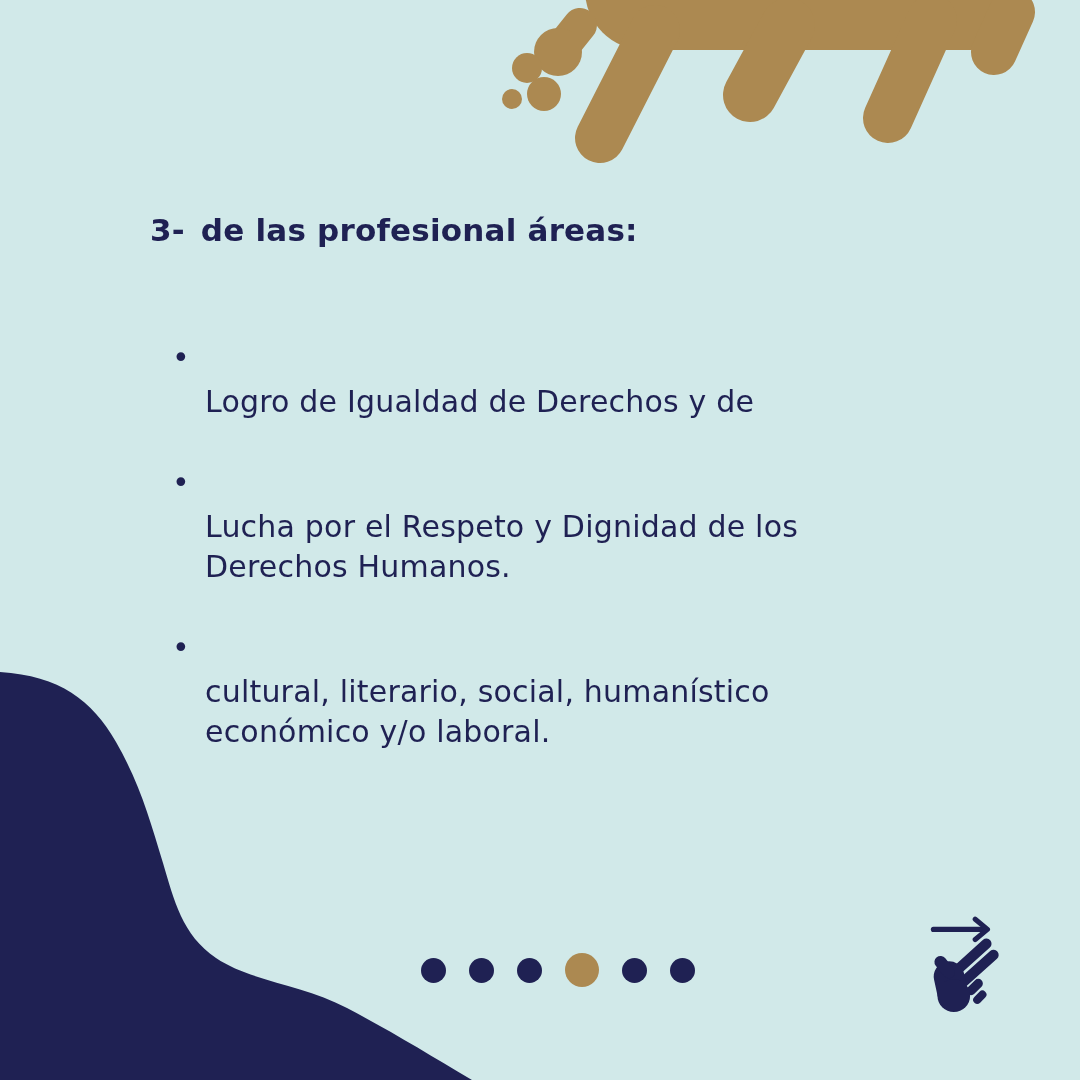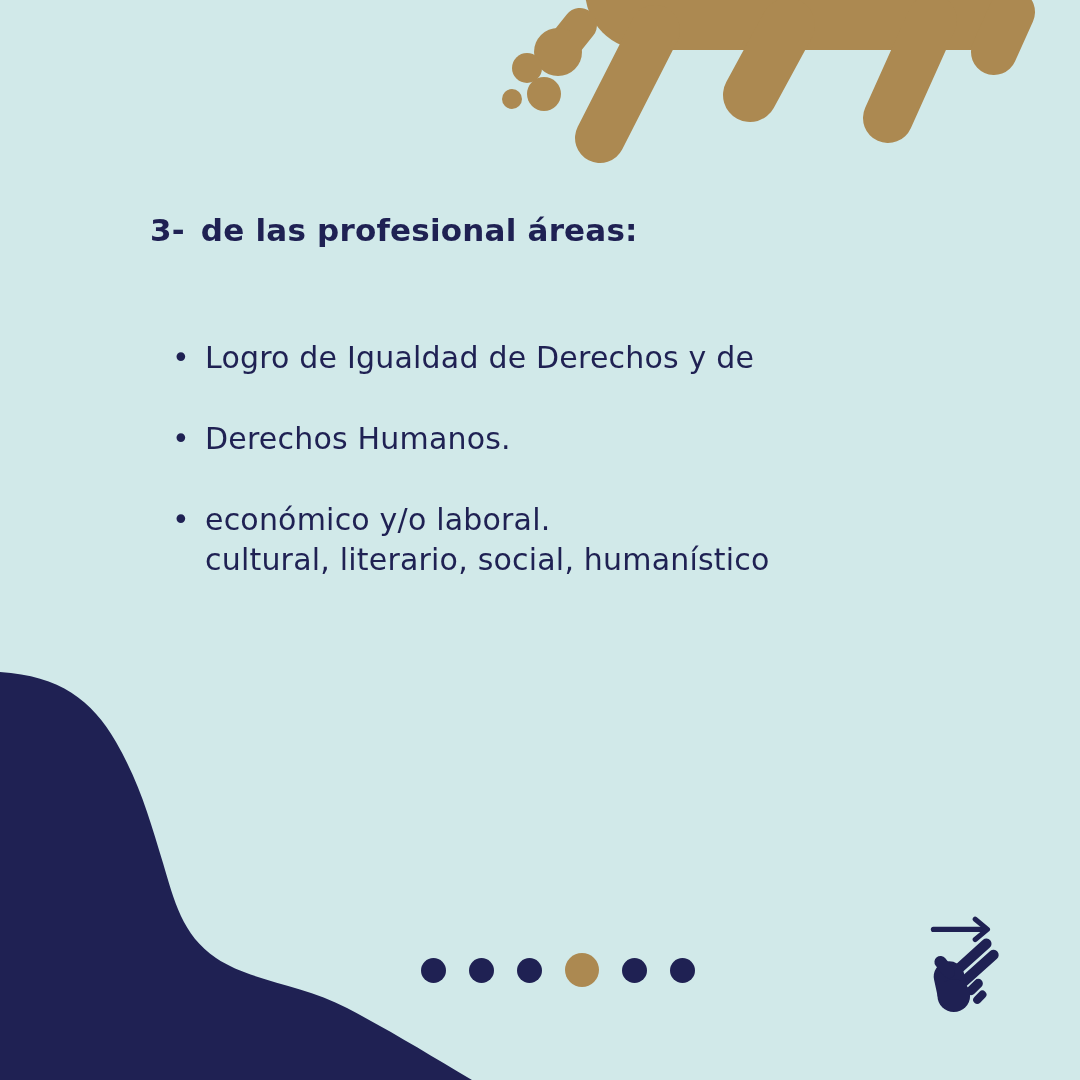--- a/index.html
+++ b/index.html
@@ -22,21 +22,21 @@
     color:var(--navy);font-weight:bold;font-size:31px;line-height:45px;
     letter-spacing:0.2px;
   }
   .heading-number{flex:0 0 auto;}
   .heading-lines{flex:1 1 auto;}
   .bullets{position:absolute;left:172px;top:338px;width:830px;}
   .bullet{display:flex;gap:15px;margin-bottom:41px;color:var(--navy);}
   .bullet-marker{
     flex:0 0 18px;font-size:30px;line-height:40px;color:var(--navy);
   }
-  .bullet-lines{font-size:30px;line-height:40px;letter-spacing:0.2px;}
+  .bullet-lines{font-size:30px;line-height:40px;letter-spacing:0.2px;margin-top:44px;}
   .pagination{
     position:absolute;left:421px;top:952px;height:36px;
     display:flex;align-items:center;gap:23px;
   }
   .dot{width:25px;height:25px;border-radius:50%;display:inline-block;}
   .dot.active{width:34px;height:34px;}
   .swipe-icon{position:absolute;left:923px;top:910px;width:82px;height:102px;}
 </style>
 </head>
 <body>
@@ -74,29 +74,30 @@
     <div class="bullet">
       <span class="bullet-marker">•</span>
       <div class="bullet-lines">
         <div>Logro de Igualdad de Derechos y de</div>
       </div>
     </div>
 
     <div class="bullet">
       <span class="bullet-marker">•</span>
       <div class="bullet-lines">
+        <div>Lucha por el Respeto y Dignidad de los</div>
         <div>Derechos Humanos.</div>
       </div>
     </div>
 
     <div class="bullet">
       <span class="bullet-marker">•</span>
       <div class="bullet-lines">
+        <div>cultural, literario, social, humanístico</div>
         <div>económico y/o laboral.</div>
-        <div>cultural, literario, social, humanístico</div>
       </div>
     </div>
 
   </div>
 
   <div class="pagination">
       <span class="dot" style="background: rgb(31, 33, 83);"></span>
       <span class="dot" style="background: rgb(31, 33, 83);"></span>
       <span class="dot" style="background: rgb(31, 33, 83);"></span>
       <span class="dot active" style="background: rgb(172, 137, 81);"></span>

